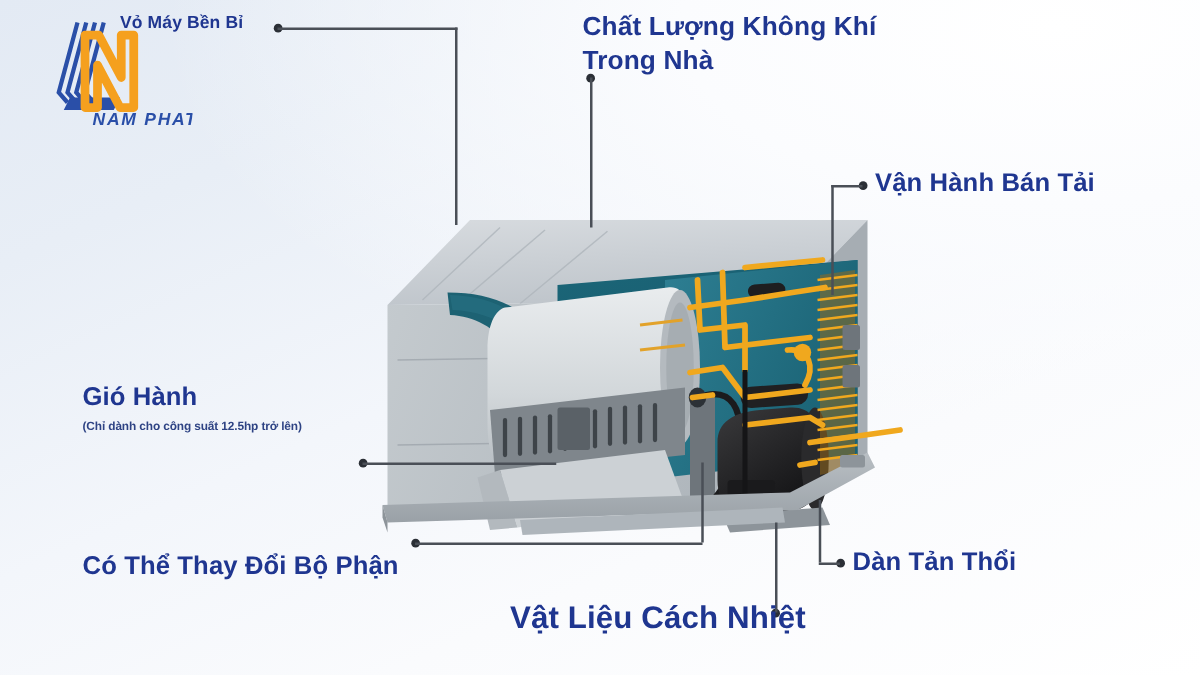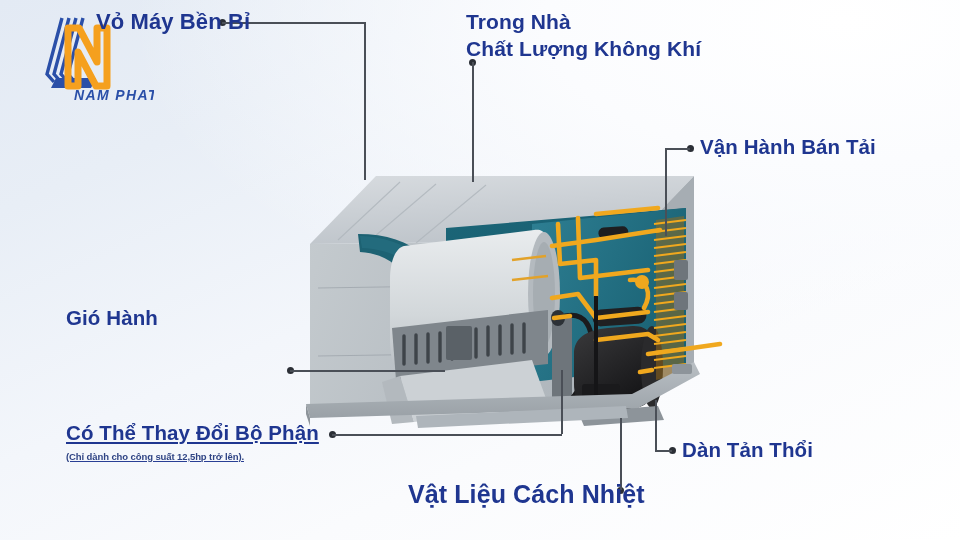--- a/index.html
+++ b/index.html
@@ -18,25 +18,25 @@
   .ld{position:absolute;background:#4a4f57;}
   .ld.h{height:1.6px;}
   .ld.v{width:1.6px;}
   .dot{position:absolute;width:7px;height:7px;border-radius:50%;background:#2b2f36;}
 
   
   .lbl{position:absolute;color:#1f3690;font-weight:700;letter-spacing:.1px;line-height:1.30;}
   .lbl .ln{display:block;white-space:nowrap;}
   .sub{display:block;font-size:9.5px;font-weight:600;color:#243a7e;letter-spacing:-.1px;margin-top:4px;opacity:.95;white-space:nowrap;}
 
-  #l-vomay{left:96px;top:8px;font-size:22px;}
+  #l-vomay{left:96px;top:8px;font-size:14px;}
   #l-chatluong{left:466px;top:8px;font-size:21px;}
   #l-vanhanh{left:700px;top:134px;font-size:20.5px;}
   #l-chuyendoi{left:66px;top:305px;font-size:20.5px;}
-  #l-cothe{left:66px;top:420px;font-size:20.5px;text-decoration:underline;}
+  #l-cothe{left:66px;top:440px;font-size:20.5px;}
   #l-vatlieu{left:408px;top:478px;font-size:25px;}
   #l-dantan{left:682px;top:437px;font-size:20.5px;}
 
   
   #logo{position:absolute;left:34px;top:12px;width:120px;height:92px;}
   #logo svg{display:block;}
 
   
   #machine{position:absolute;left:296px;top:168px;width:432px;height:290px;}
   #machine svg{display:block;}
@@ -253,35 +253,35 @@
 
   <div class="dot" style="left:669px;top:447px;"></div>
   <div class="ld h" style="left:655px;top:450px;width:17px;"></div>
   <div class="ld v" style="left:655px;top:400px;height:50px;"></div>
 
   <div class="lbl" id="l-vomay">
     <span class="ln">Vỏ Máy Bền Bỉ</span>
   </div>
 
   <div class="lbl" id="l-chatluong">
+    <span class="ln">Chất Lượng Không Khí</span>
     <span class="ln">Trong Nhà</span>
-    <span class="ln">Chất Lượng Không Khí</span>
   </div>
 
   <div class="lbl" id="l-vanhanh">
     <span class="ln">Vận Hành Bán Tải</span>
   </div>
 
   <div class="lbl" id="l-chuyendoi">
     <span class="ln">Gió Hành</span>
+    <span class="sub">(Chỉ dành cho công suất 12.5hp trở lên)</span>
   </div>
 
   <div class="lbl" id="l-cothe">
     <span class="ln">Có Thể Thay Đổi Bộ Phận</span>
-    <span class="sub">(Chỉ dành cho công suất 12,5hp trở lên).</span>
   </div>
 
   <div class="lbl" id="l-vatlieu">
     <span class="ln">Vật Liệu Cách Nhiệt</span>
   </div>
 
   <div class="lbl" id="l-dantan">
     <span class="ln">Dàn Tản Thổi</span>
   </div>
 

